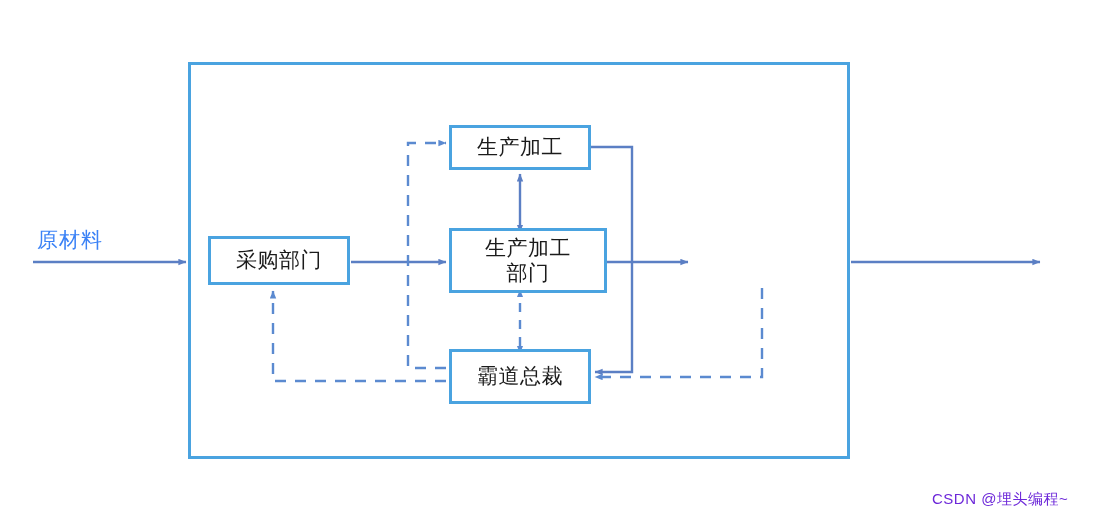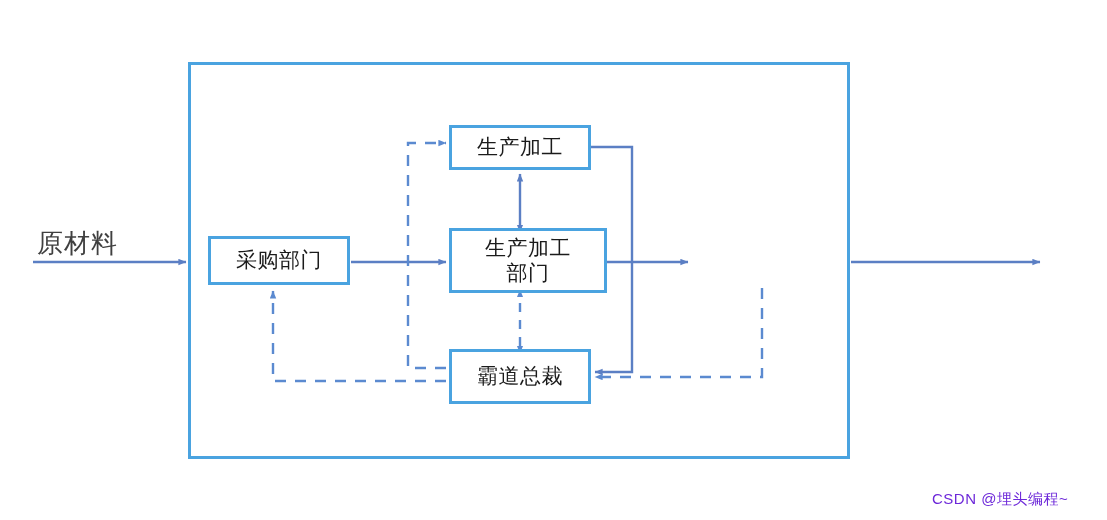--- a/index.html
+++ b/index.html
@@ -33,23 +33,23 @@
     text-align: center;
     color: #1b1b1b;
     font-family: "Liberation Serif", "DejaVu Serif", serif;
     font-size: 21px;
     line-height: 1.15;
     letter-spacing: 0.5px;
     white-space: pre-line;
   }
   .edge-label {
     position: absolute;
-    color: #404040;
+    color: #3b82f6;
     font-family: Liberation Mono, monospace;
-    font-size: 26px;
+    font-size: 21px;
     letter-spacing: 1px;
     white-space: nowrap;
   }
   .watermark {
     position: absolute;
     color: #6d28d9;
     font-family: "Liberation Sans", "DejaVu Sans", sans-serif;
     font-size: 15px;
     letter-spacing: 0.5px;
     white-space: nowrap;

